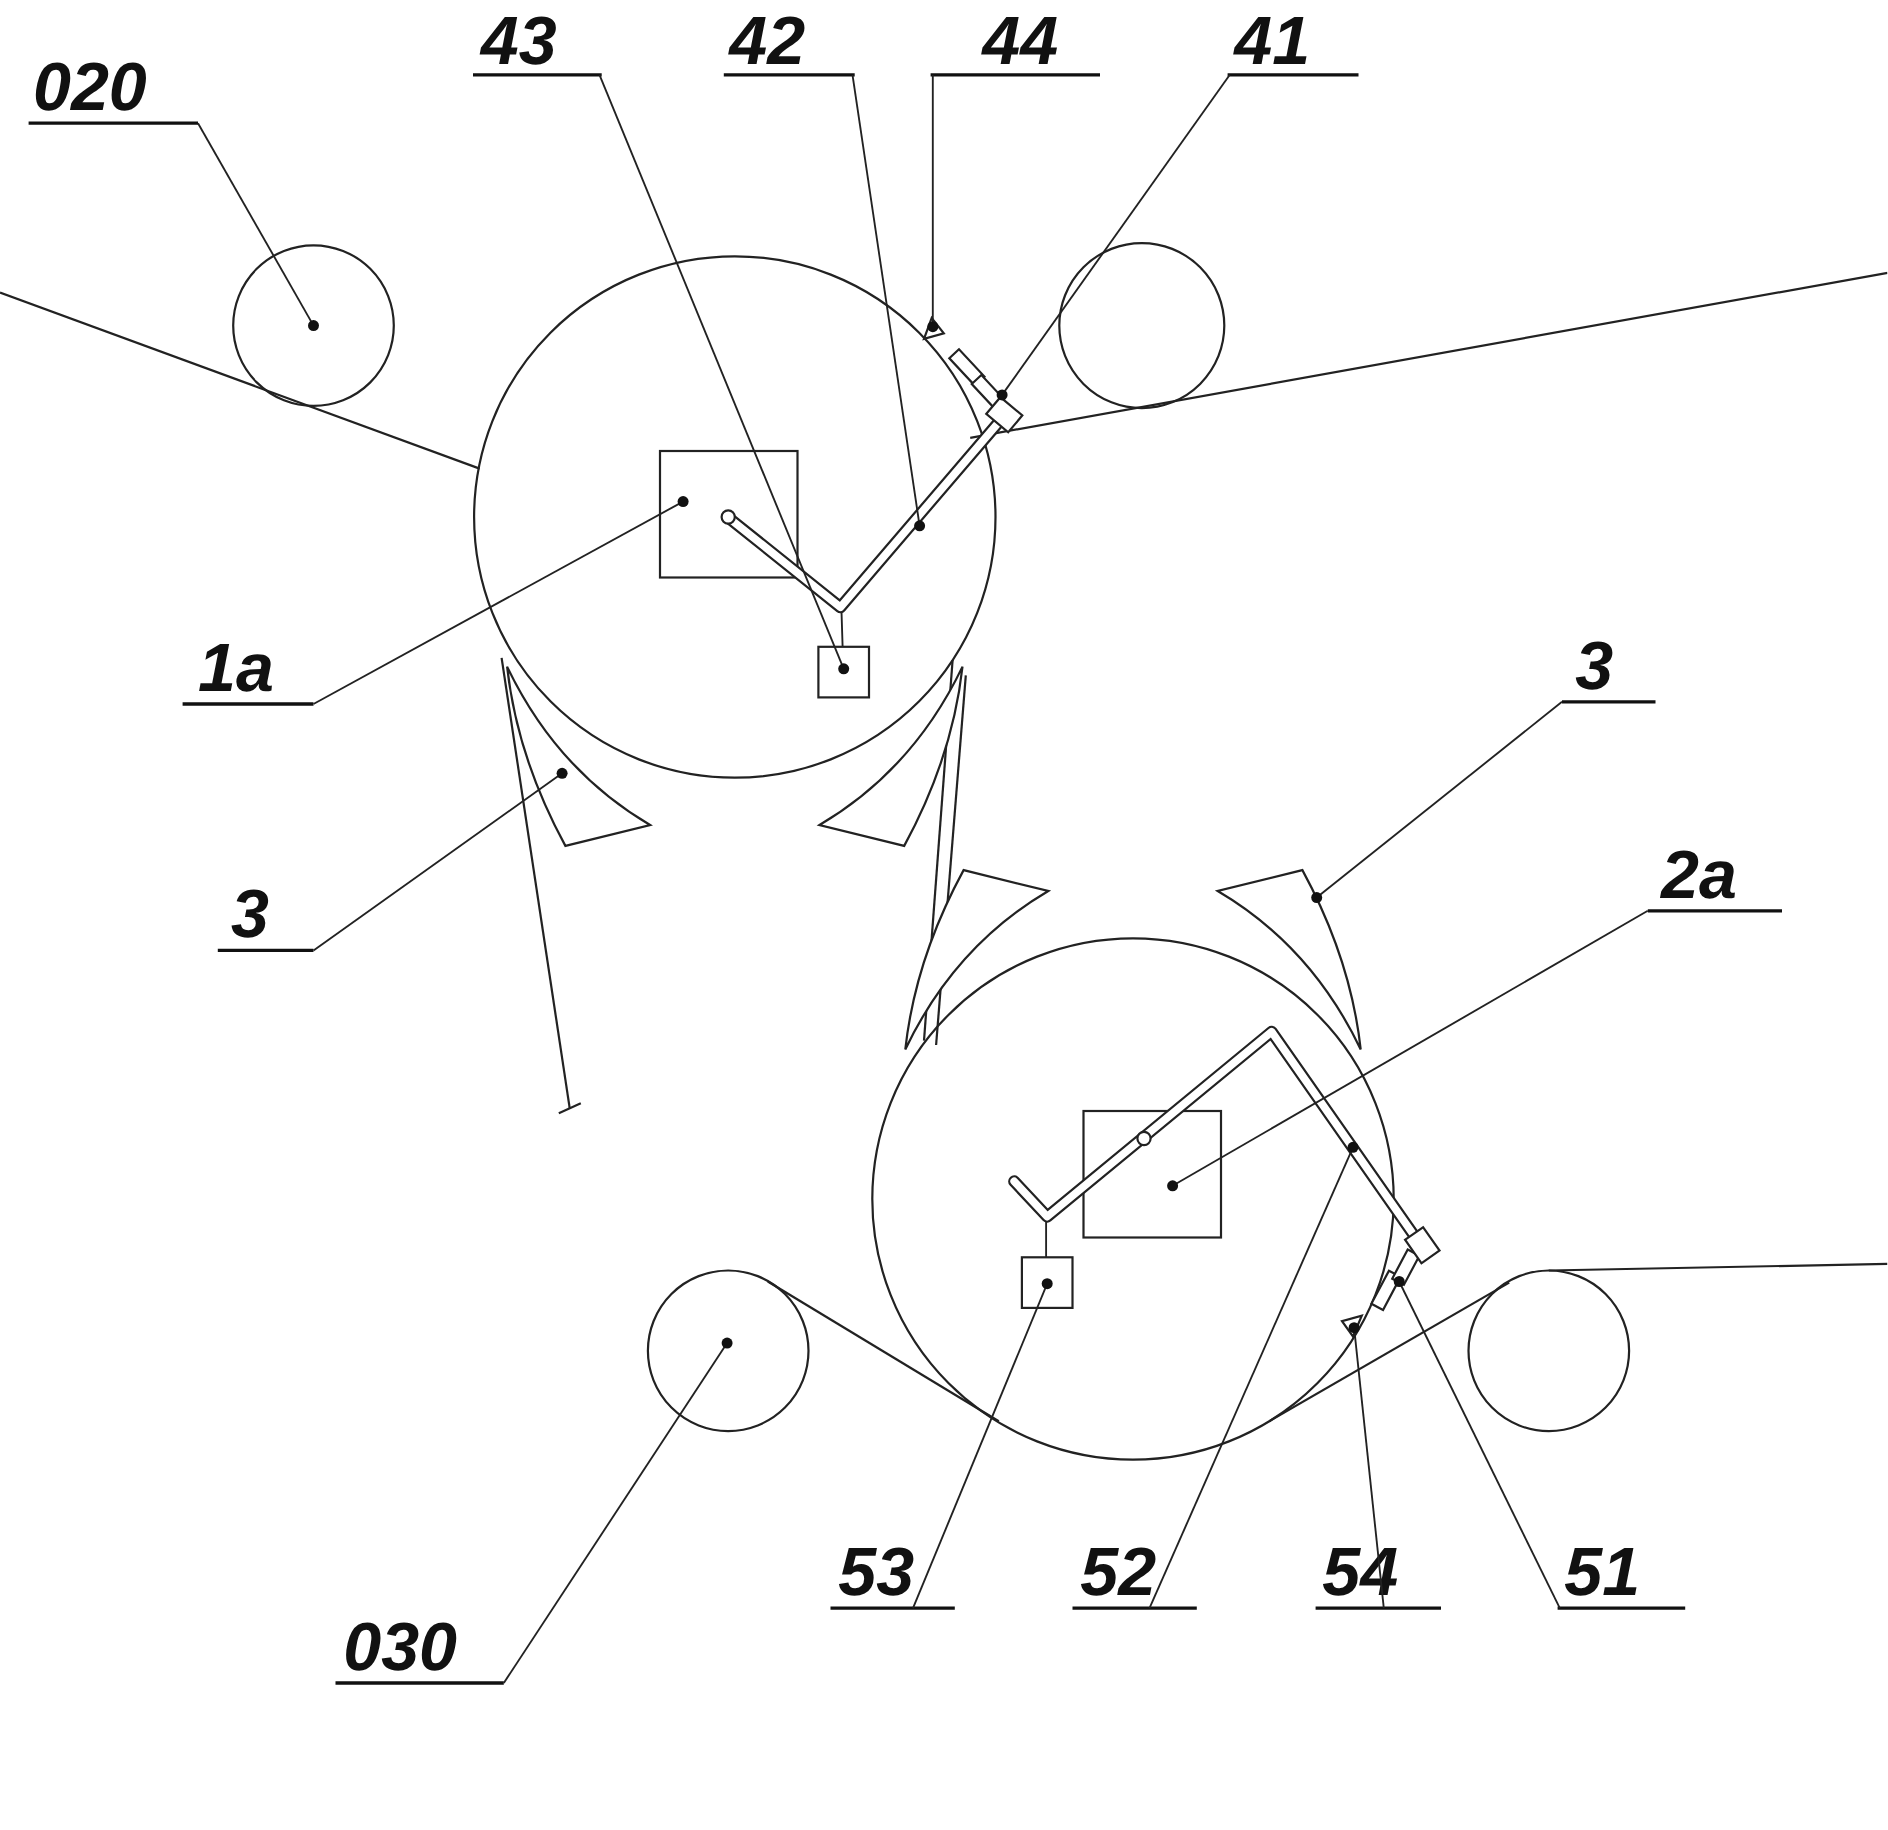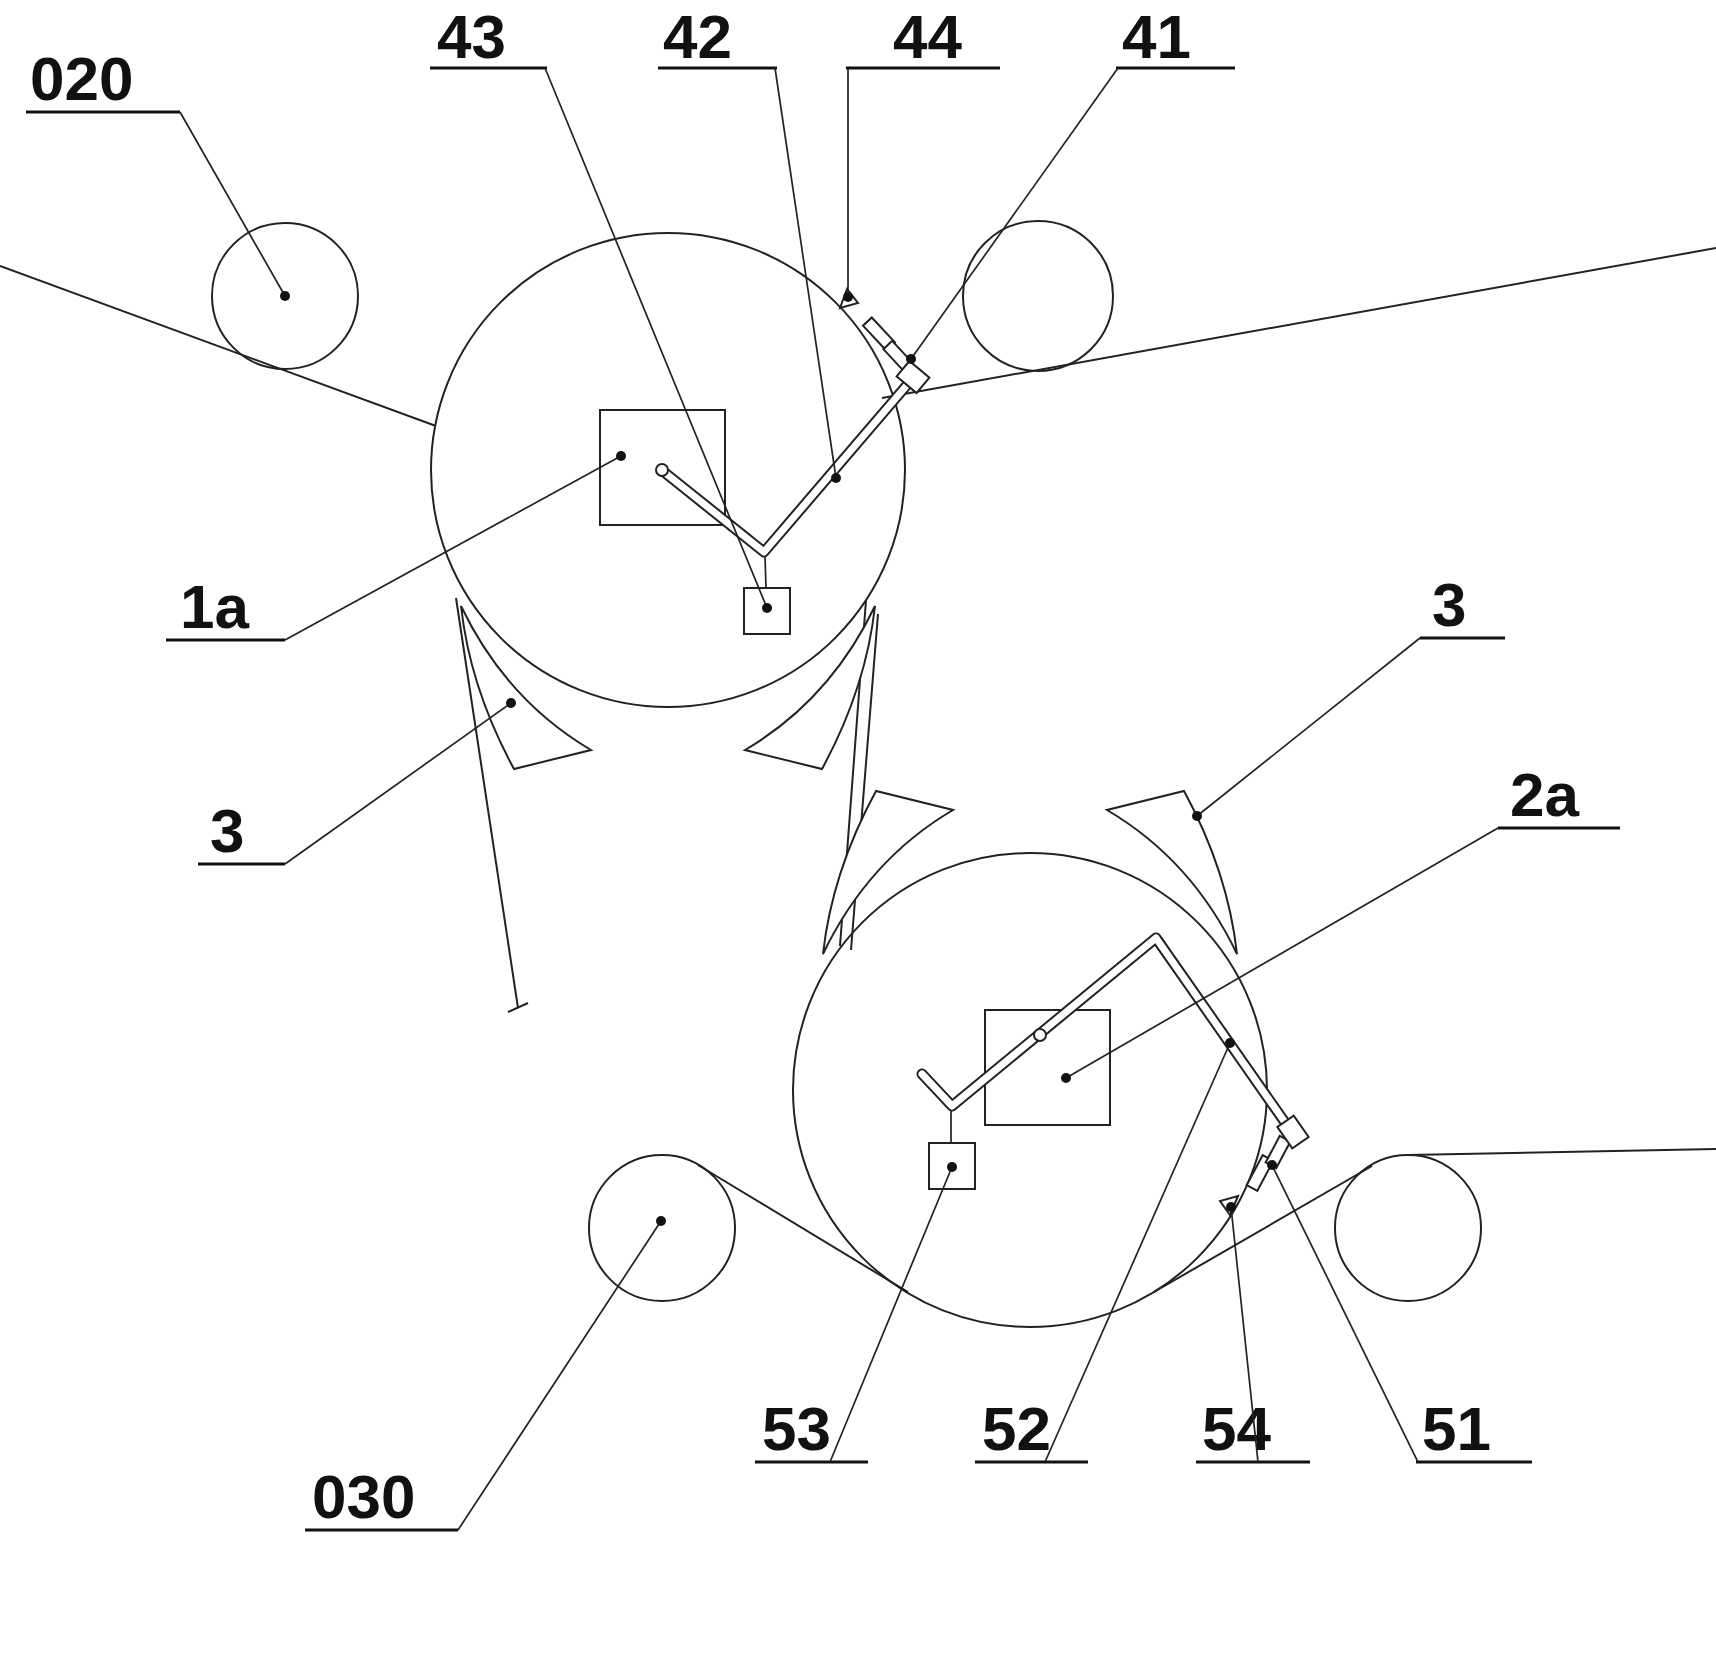--- a/index.html
+++ b/index.html
@@ -1,16 +1,16 @@
 <!DOCTYPE html>
 <html><head>
 <meta charset="utf-8">
 <style>
   html,body{margin:0;padding:0;background:#ffffff;}
-  .stage{position:relative;width:1716px;height:1664px;background:#ffffff;overflow:hidden;}
+  .stage{position:relative;width:1716px;height:1664px;background:#ffffff;overflow:hidden;font-style:italic;}
   svg{position:absolute;left:0;top:0;}
   .ln{stroke:#222;stroke-width:2;fill:none;}
   .thin{stroke:#222;stroke-width:1.7;fill:none;}
   .ul{stroke:#111;stroke-width:3;fill:none;}
   .dot{fill:#111;stroke:none;}
   .wedge{fill:#ffffff;stroke:#222;stroke-width:2;}
   .sq{fill:none;stroke:#222;stroke-width:2;}
   .bar-o{stroke:#222;stroke-width:11;fill:none;stroke-linejoin:round;stroke-linecap:round;}
   .bar-i{stroke:#ffffff;stroke-width:7;fill:none;stroke-linejoin:round;stroke-linecap:round;}
   .pivot{fill:#ffffff;stroke:#222;stroke-width:2;}

